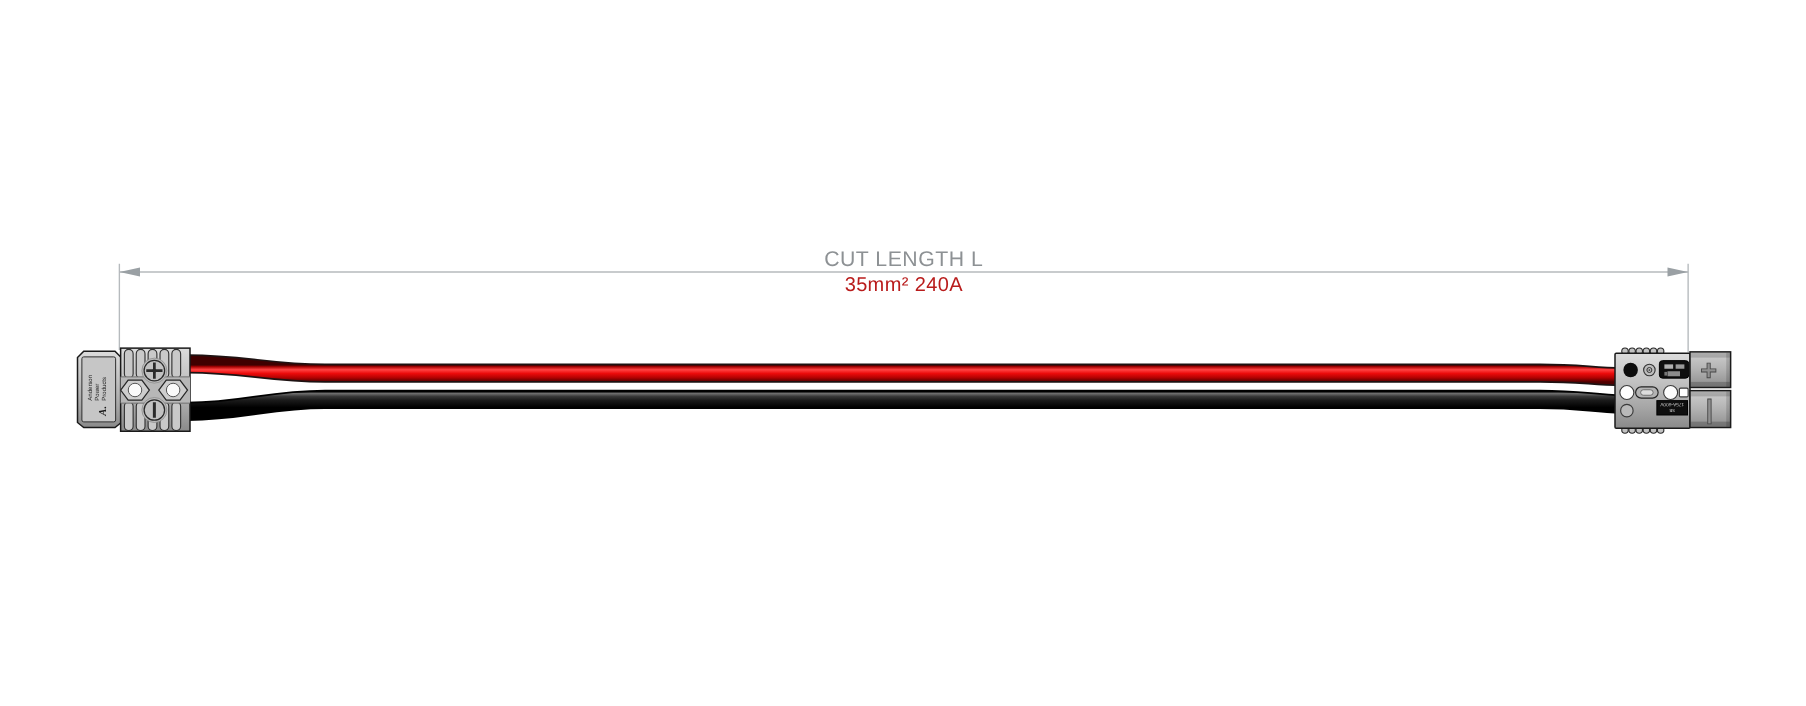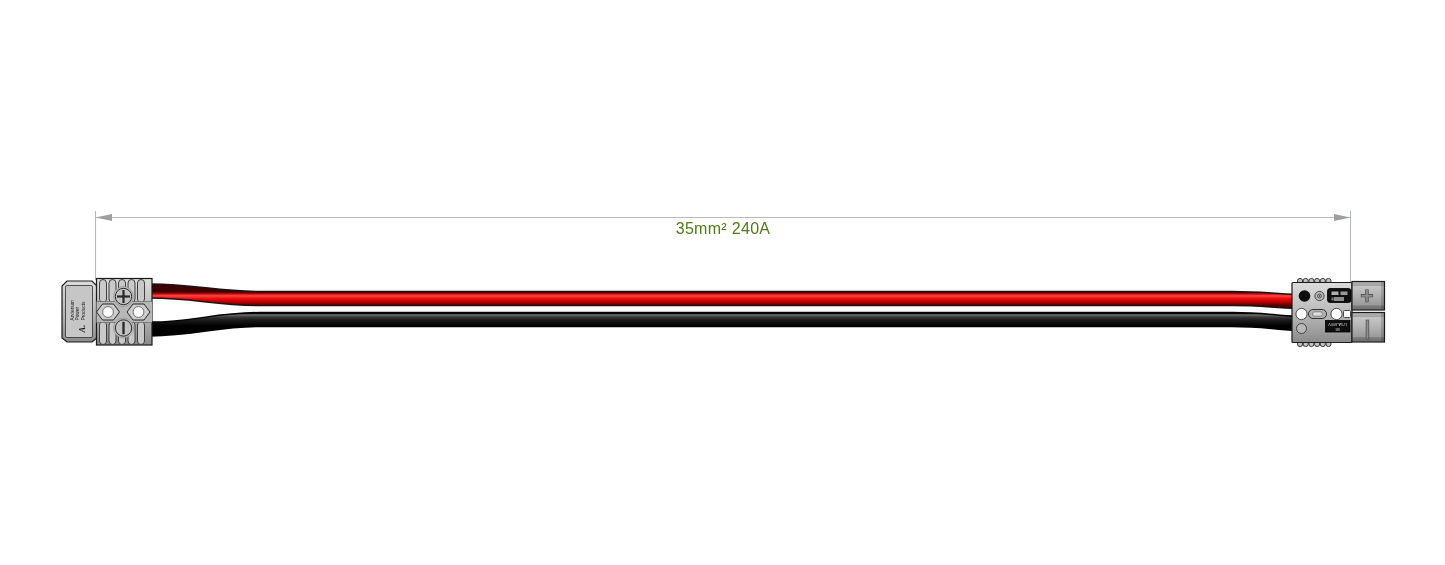--- a/index.html
+++ b/index.html
@@ -9,21 +9,21 @@
   }
   .art { position:absolute; left:0; top:0; }
   .dim-title {
     position:absolute; left:95px; top:199px; width:1256px;
     text-align:center; font-size:17px; letter-spacing:0.4px;
     color:#8d9194; line-height:1.0;
   }
   .dim-spec {
     position:absolute; left:95px; top:221px; width:1256px;
     text-align:center; font-size:16px; letter-spacing:0.3px;
-    color:#4d7c0f; line-height:1.0;
+    color:#b91c1c; line-height:1.0;
   }
 </style>
 </head>
 <body>
 
 <div class="stage">
 
   <svg class="art" width="1445" height="565" viewBox="0 0 1445 565">
     <defs>
       <linearGradient id="gradGray" x1="0" y1="0" x2="0" y2="1">
@@ -188,15 +188,16 @@
       <g>
         <rect x="1352" y="312.5" width="32.5" height="29.5" fill="url(#gradBlock)" stroke="#1a1a1a" stroke-width="1.2"></rect>
         <rect x="1352.6" y="313.1" width="31.3" height="4" fill="rgba(0,0,0,0.16)"></rect>
         <rect x="1352.6" y="337.3" width="31.3" height="4" fill="rgba(0,0,0,0.2)"></rect>
         <rect x="1381" y="313.1" width="3" height="28.3" fill="rgba(0,0,0,0.15)"></rect>
         <text x="1367.5" y="334.5" font-size="21" font-weight="bold" text-anchor="middle" fill="#909090" stroke="#474747" stroke-width="0.7">|</text>
       </g>
     </g>
   </svg>
 
+  <div class="dim-title">CUT LENGTH L</div>
   <div class="dim-spec">35mm² 240A</div>
 
 </div>
 
 </body></html>

